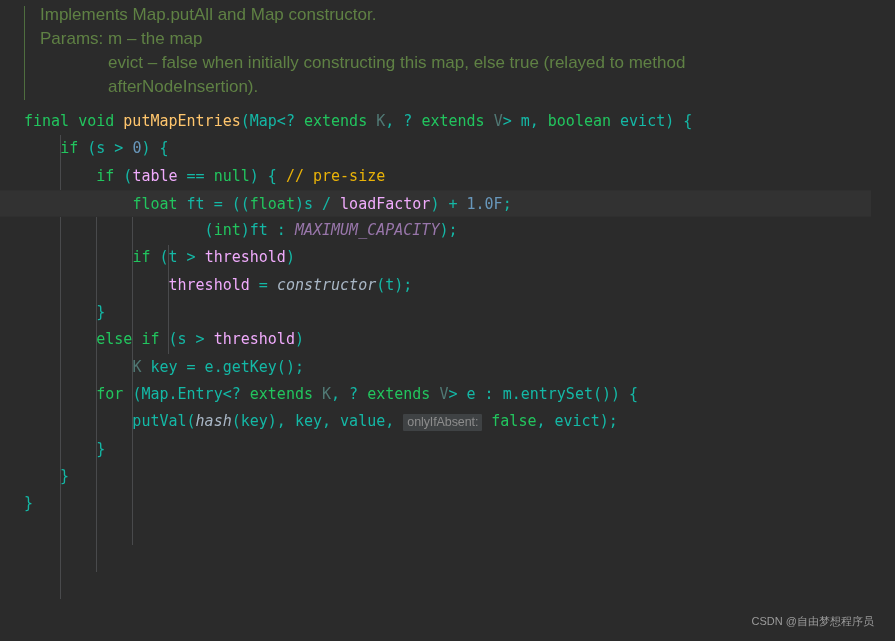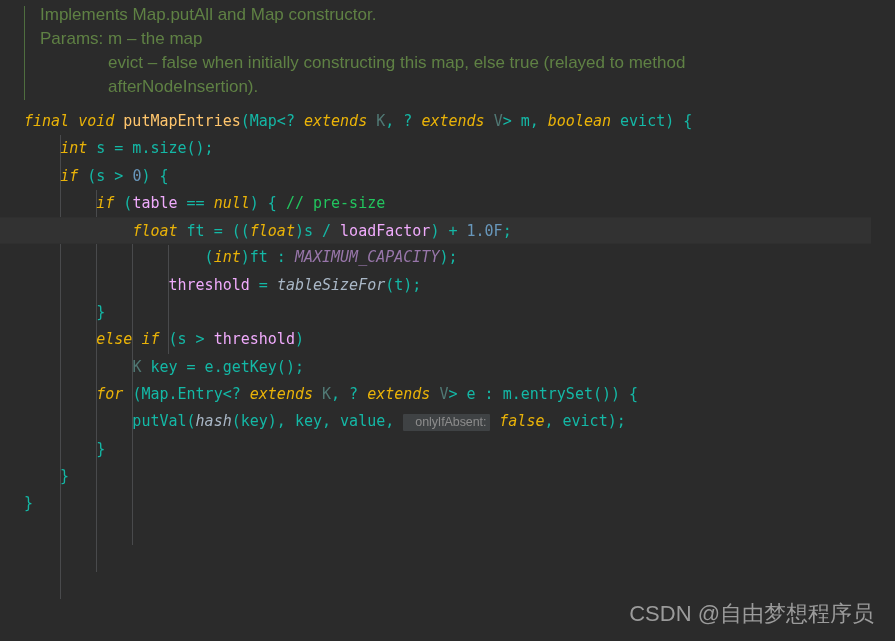--- a/index.html
+++ b/index.html
@@ -80,49 +80,49 @@
   
   .guides { position: absolute; left: 0; top: 0; width: 895px; height: 533px; z-index: 1; }
   .guide {
     position: absolute;
     width: 1px;
     background: #4f5052;
     opacity: 0.85;
   }
 
   
-  .kw   { color: #eab308; font-style: italic; }          
+  .kw   { color: #22c55e; }          
   .plain{ color: #14b8a6; }          
   .mth  { color: #ffc66d; }          
   .fld  { color: #f0abfc; }          
   .sfld { color: #9876aa; font-style: italic; }  
   .smth { color: #a9b7c6; font-style: italic; }  
   .typ  { color: #507874; }          
   .num  { color: #6897bb; }          
-  .cmt  { color: #22c55e; }          
+  .cmt  { color: #eab308; }          
 
   
   .hint {
     background: #3f4244;
     color: #8c8c8c;
     border-radius: 1px;
-    padding: 1px 4px 2px 12px;
+    padding: 1px 4px 2px 4px;
     font-family: "Liberation Sans", "DejaVu Sans", sans-serif;
     font-size: 12.5px;
     letter-spacing: -0.1px;
     margin-top: 44px;
   }
 
   
   .watermark {
     position: absolute;
     right: 21px;
     bottom: 12px;
     font-family: "Liberation Sans", "DejaVu Sans", sans-serif;
-    font-size: 22px;
+    font-size: 11px;
     color: #9b9b9b;
     white-space: pre;
     z-index: 5;
   }
 </style>
 </head>
 <body>
 
 <div id="app">
 
@@ -133,26 +133,26 @@
 
   <div class="code-area">
     <div class="guides" id="guides">
         <div class="guide" style="left: 60.08px; top: 27.3px; height: 464.1px;"></div>
         <div class="guide" style="left: 96.16px; top: 81.9px; height: 382.2px;"></div>
         <div class="guide" style="left: 132.24px; top: 109.2px; height: 327.6px;"></div>
         <div class="guide" style="left: 168.32px; top: 136.5px; height: 109.2px;"></div>
       </div>
     <div id="code-lines">
         <div class="line"><span class="kw">final </span><span class="kw">void </span><span class="mth">putMapEntries</span><span class="plain">(Map&lt;? </span><span class="kw">extends </span><span class="typ">K</span><span class="plain">, ? </span><span class="kw">extends </span><span class="typ">V</span><span class="plain">&gt; m, </span><span class="kw">boolean </span><span class="plain">evict) {</span></div>
-        <div class="line"><span class="plain">    </span><span class="kw">int </span><span class="plain">s = m.size();</span></div>
         <div class="line"><span class="plain">    </span><span class="kw">if </span><span class="plain">(s &gt; </span><span class="num">0</span><span class="plain">) {</span></div>
         <div class="line"><span class="plain">        </span><span class="kw">if </span><span class="plain">(</span><span class="fld">table</span><span class="plain"> == </span><span class="kw">null</span><span class="plain">) { </span><span class="cmt">// pre-size</span></div>
         <div class="line caret-line"><span class="plain">            </span><span class="kw">float </span><span class="plain">ft = ((</span><span class="kw">float</span><span class="plain">)s / </span><span class="fld">loadFactor</span><span class="plain">) + </span><span class="num">1.0F</span><span class="plain">;</span></div>
         <div class="line"><span class="plain">                    (</span><span class="kw">int</span><span class="plain">)ft : </span><span class="sfld">MAXIMUM_CAPACITY</span><span class="plain">);</span></div>
-        <div class="line"><span class="plain">                </span><span class="fld">threshold</span><span class="plain"> = </span><span class="smth">tableSizeFor</span><span class="plain">(t);</span></div>
+        <div class="line"><span class="plain">            </span><span class="kw">if </span><span class="plain">(t &gt; </span><span class="fld">threshold</span><span class="plain">)</span></div>
+        <div class="line"><span class="plain">                </span><span class="fld">threshold</span><span class="plain"> = </span><span class="smth">constructor</span><span class="plain">(t);</span></div>
         <div class="line"><span class="plain">        }</span></div>
         <div class="line"><span class="plain">        </span><span class="kw">else </span><span class="kw">if </span><span class="plain">(s &gt; </span><span class="fld">threshold</span><span class="plain">)</span></div>
         <div class="line"><span class="plain">            </span><span class="typ">K</span><span class="plain"> key = e.getKey();</span></div>
         <div class="line"><span class="plain">        </span><span class="kw">for </span><span class="plain">(Map.Entry&lt;? </span><span class="kw">extends </span><span class="typ">K</span><span class="plain">, ? </span><span class="kw">extends </span><span class="typ">V</span><span class="plain">&gt; e : m.entrySet()) {</span></div>
         <div class="line"><span class="plain">            putVal(</span><span class="smth">hash</span><span class="plain">(key), key, value, </span><span class="hint">onlyIfAbsent:</span><span class="plain"> </span><span class="kw">false</span><span class="plain">, evict);</span></div>
         <div class="line"><span class="plain">        }</span></div>
         <div class="line"><span class="plain">    }</span></div>
         <div class="line"><span class="plain">}</span></div>
       </div>
   </div>

